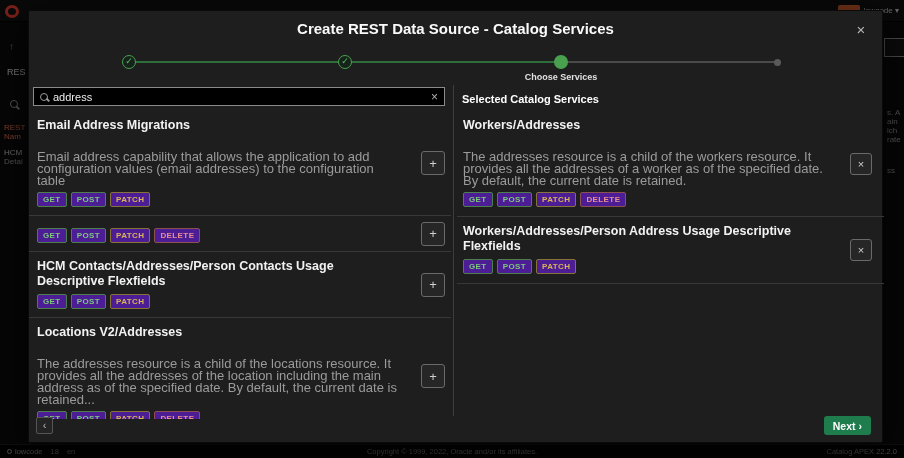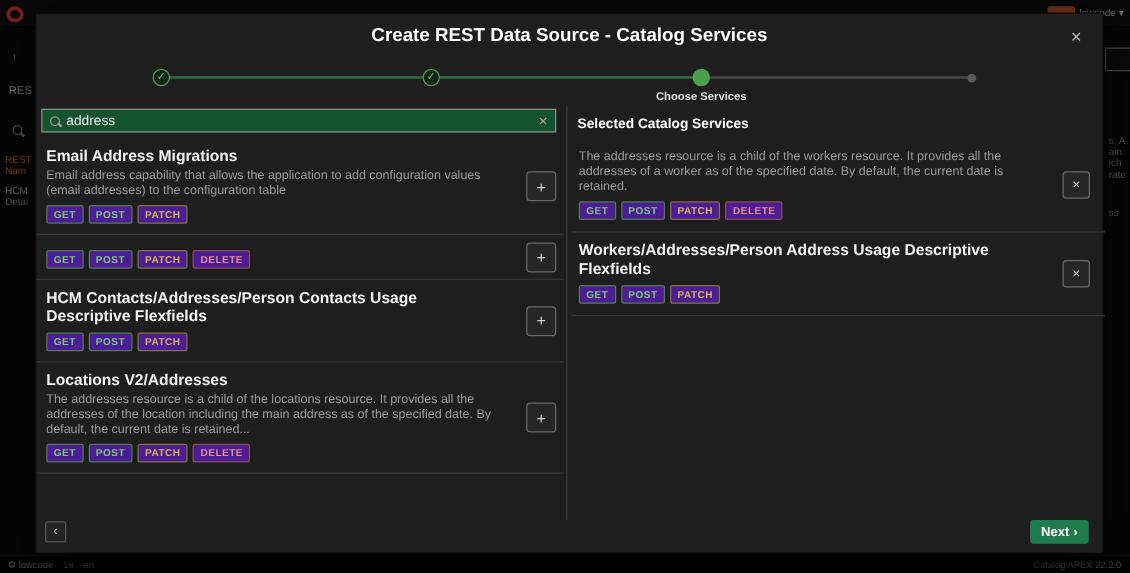--- a/index.html
+++ b/index.html
@@ -40,35 +40,35 @@
   .step-line.done { left:100px; width:432px; background:#2e6e3a; }
   .step-line.todo { left:532px; width:217px; background:#4a4a4a; }
   .step-dot { position:absolute; top:44px; width:14px; height:14px; border-radius:50%; text-align:center; cursor:pointer; }
   .step-dot.done { border:1.5px solid #49a14f; background:#16231a; color:#5cc063; font-size:9px; line-height:11px; }
   .step-dot.current { background:#49a14f; }
   .step-dot.end { top:48px; width:7px; height:7px; background:#5a5a5a; cursor:default; }
   .step-label { position:absolute; top:61px; left:452px; width:160px; text-align:center; font-size:9px; font-weight:bold; color:#e0e0e0; }
 
   
   .search-box { position:absolute; left:4px; top:76px; width:412px; height:19px; border:1px solid #8a8a8a;
-                background:#14532d; display:flex; align-items:center; padding:0 6px; gap:5px; }
+                background:#000000; display:flex; align-items:center; padding:0 6px; gap:5px; }
   .search-box input { flex:1; background:transparent; border:none; outline:none; color:#ececec; font-size:11px;
                       font-family:"Liberation Sans", sans-serif; }
   .clear-btn { background:none; border:none; color:#b0b0b0; font-size:12px; cursor:pointer; line-height:1; }
 
   .v-divider { position:absolute; left:424px; top:74px; bottom:26px; width:1px; background:#3d3d3d; }
   .right-header { position:absolute; left:433px; top:82px; font-size:11px; font-weight:bold; color:#ffffff; }
 
   
   .left-list  { position:absolute; left:0;    top:100px; width:422px; height:308px; overflow:hidden; }
   .right-list { position:absolute; left:428px; top:100px; width:427px; height:308px; overflow:hidden; }
   .card { position:relative; padding:7px 50px 8px 8px; border-bottom:1px solid #383838; }
   .right-list .card { padding:7px 56px 9px 6px; }
   .card-title { font-size:12.5px; font-weight:bold; color:#f2f2f2; line-height:15px; }
-  .card-desc { font-size:10px; color:#9b9b9b; line-height:12px; margin-top:2px; }
+  .card-desc { font-size:13px; color:#9b9b9b; line-height:12px; margin-top:18px; }
   .badges { margin-top:5px; display:flex; gap:4px; }
   .badge { font-size:8px; font-weight:bold; letter-spacing:.4px; padding:2px 5px; border:1px solid; border-radius:2px; background:#4c1d95; }
   .m-get, .m-post { color:#7dc87d; border-color:#4e7d4e; }
   .m-patch { color:#d9b554; border-color:#87723a; }
   .m-delete { color:#e89090; border-color:#8d5050; }
   .add-btn { position:absolute; right:6px; top:50%; transform:translateY(-50%); width:24px; height:24px;
              border:1px solid #6a6a6a; background:#262626; color:#cfcfcf; border-radius:3px; font-size:13px; cursor:pointer; }
   .remove-btn { position:absolute; right:12px; top:50%; transform:translateY(-50%); width:22px; height:22px;
                 border:1px solid #6a6a6a; background:#262626; color:#cfcfcf; border-radius:3px; font-size:11px; cursor:pointer; }
 
@@ -105,20 +105,21 @@
 <span class="frag" style="left:887px; top:126px;">ich</span>
 <span class="frag" style="left:887px; top:135px;">rate</span>
 <span class="frag" style="left:887px; top:166px;">ss</span>
 
 <div class="statusbar">
   <span class="sb-left">
     <span><span class="person-dot"></span><span>lowcode</span></span>
     <span>18</span>
     <span>en</span>
   </span>
+  <span class="sb-center">Copyright © 1999, 2022, Oracle and/or its affiliates.</span>
   <span class="sb-right">Catalog APEX 22.2.0</span>
 </div>
 
 <div class="overlay"></div>
 
 <div class="modal">
   <div class="modal-title">Create REST Data Source - Catalog Services</div>
   <button class="close-btn">×</button>
 
   <div class="step-line done"></div>
@@ -181,20 +182,21 @@
         <span class="badge m-delete">DELETE</span>
       </div>
       <button class="add-btn">+</button>
     </div>
 
   </div>
 
   <div class="right-list">
 
     <div class="card">
+      <div class="card-title">Workers/Addresses</div>
       <div class="card-desc">The addresses resource is a child of the workers resource. It provides all the addresses of a worker as of the specified date. By default, the current date is retained.</div>
       <div class="badges">
         <span class="badge m-get">GET</span>
         <span class="badge m-post">POST</span>
         <span class="badge m-patch">PATCH</span>
         <span class="badge m-delete">DELETE</span>
       </div>
       <button class="remove-btn">×</button>
     </div>
 

